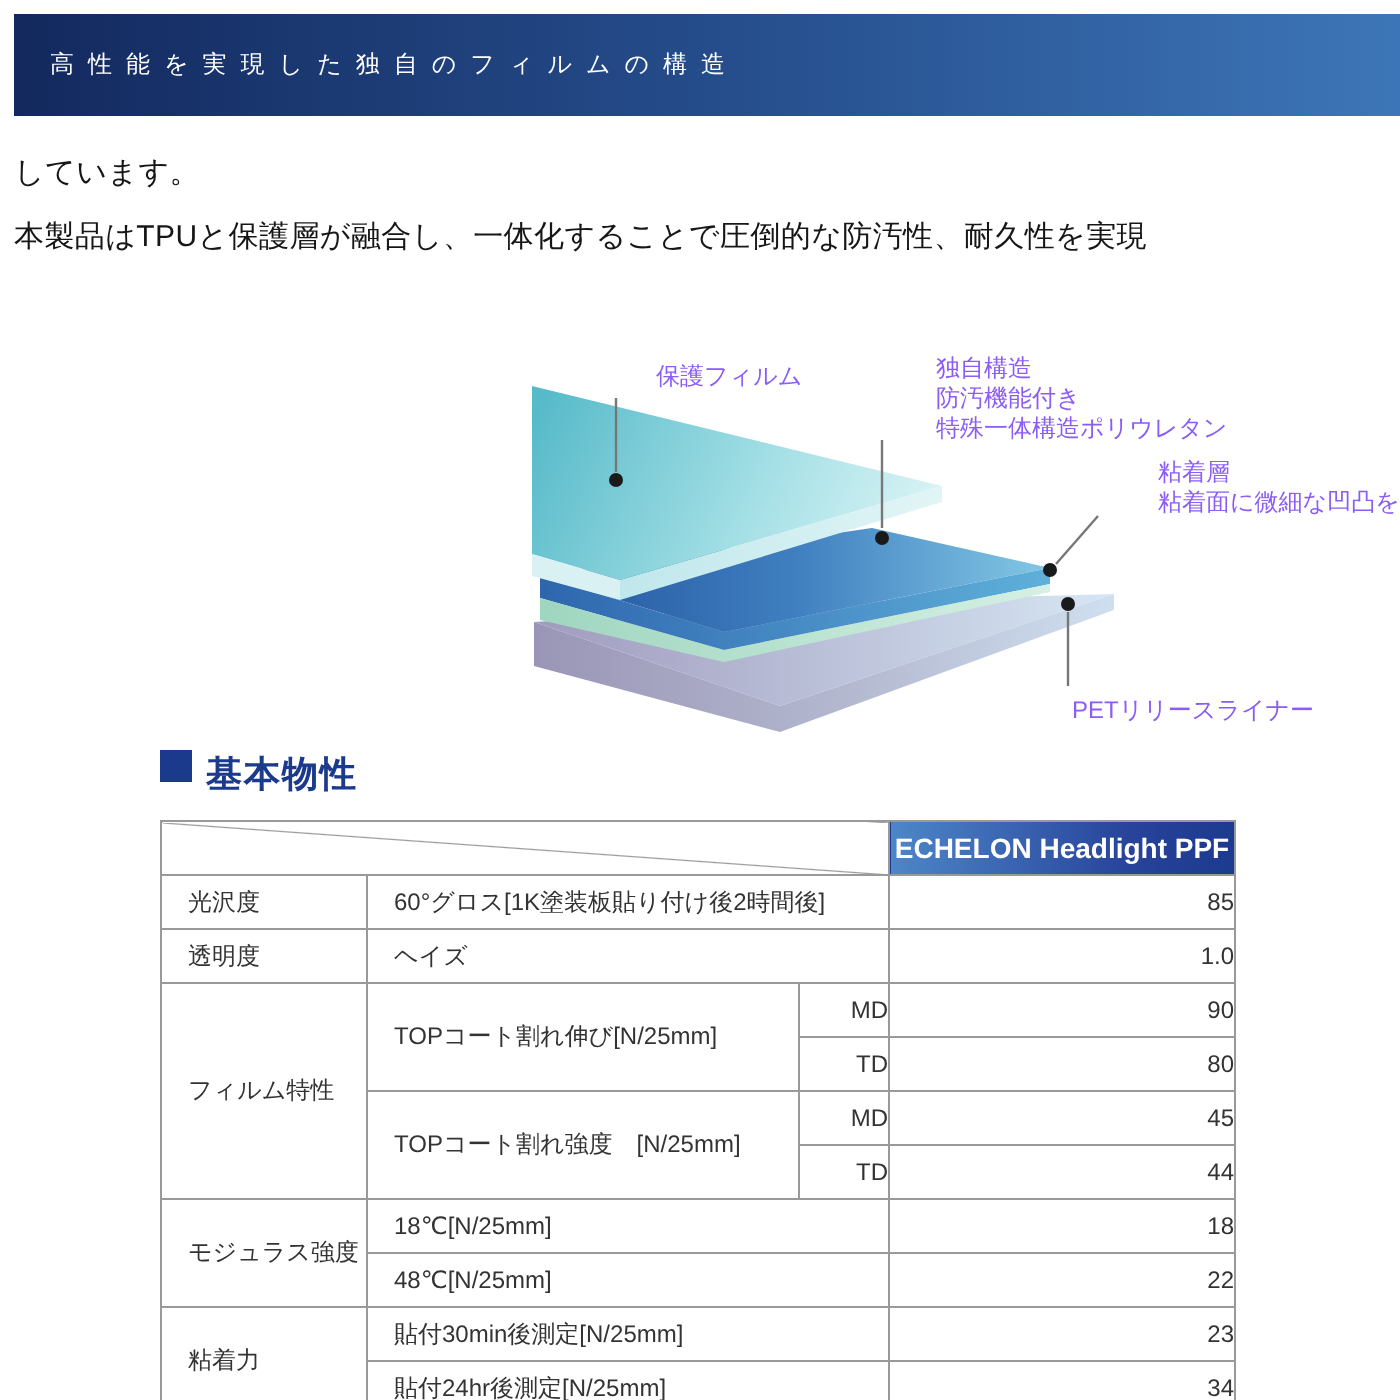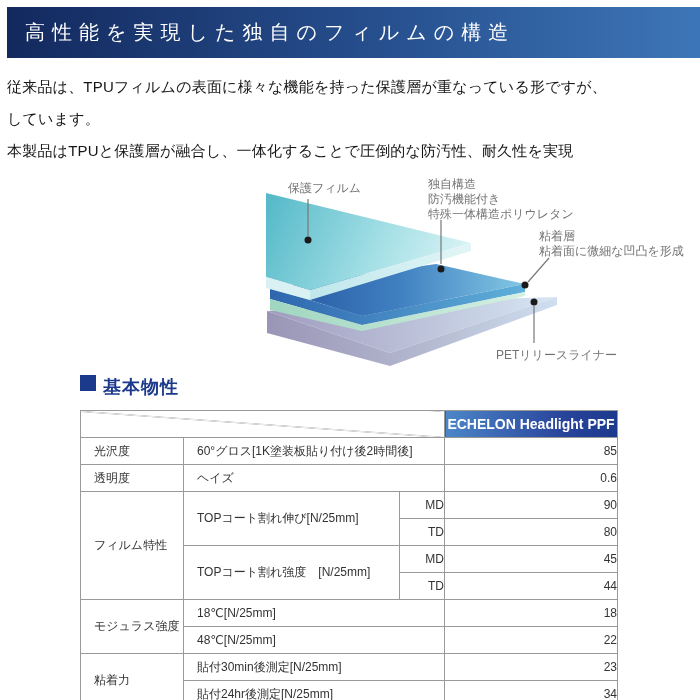--- a/index.html
+++ b/index.html
@@ -4,30 +4,30 @@
 <style>
   html,body{margin:0;padding:0;background:#fff;}
   body{font-family:"Liberation Sans","DejaVu Sans",sans-serif;color:#222;}
   #page{position:relative;width:700px;height:700px;background:#fff;overflow:hidden;}
 
   
   .band{position:absolute;left:7px;top:7px;right:0;height:51px;
         background:linear-gradient(90deg,#13295e 0%,#27508f 55%,#3d76b8 100%);
         display:flex;align-items:center;}
   .band-title{font-family:"DejaVu Serif","Liberation Serif",serif;
-        color:#ffffff;font-size:20px;font-weight:500;letter-spacing:7px;
+        color:#ffffff;font-size:12px;font-weight:500;letter-spacing:7px;
         padding-left:18px;white-space:nowrap;}
 
   
   .intro{position:absolute;left:7px;top:71px;font-size:15px;line-height:32px;
          color:#161616;letter-spacing:0.2px;white-space:nowrap;}
 
   
   .diagram-svg{position:absolute;left:0;top:0;}
-  .dg-label{position:absolute;font-size:12px;line-height:15px;color:#737373;white-space:nowrap;}
+  .dg-label{position:absolute;font-size:12px;line-height:15px;color:#8b5cf6;white-space:nowrap;margin-left:40px;}
 
   
   .sec-head{position:absolute;left:80px;top:375px;display:flex;align-items:flex-start;}
   .sec-square{width:16px;height:16px;background:#1c3a8c;margin-right:7px;}
   .sec-title{font-size:18px;font-weight:bold;color:#1c3a8c;letter-spacing:1px;}
 
   
   .props{position:absolute;left:80px;top:410px;border-collapse:collapse;
          table-layout:fixed;font-size:12px;color:#333;}
   .props td{border:1px solid #999;height:26px;padding:0;vertical-align:middle;
@@ -43,21 +43,20 @@
 </head>
 <body>
 
 <div id="page">
 
   <div class="band">
     <div class="band-title">高性能を実現した独自のフィルムの構造</div>
   </div>
 
   <div class="intro">
-    <div>従来品は、TPUフィルムの表面に様々な機能を持った保護層が重なっている形ですが、</div>
     <div>しています。</div>
     <div>本製品はTPUと保護層が融合し、一体化することで圧倒的な防汚性、耐久性を実現</div>
   </div>
 
   <svg class="diagram-svg" width="700" height="700" viewBox="0 0 700 700">
     <defs>
       <linearGradient id="cyanTop" gradientUnits="userSpaceOnUse" x1="270" y1="200" x2="470" y2="290">
         <stop offset="0" stop-color="#57bac9"></stop>
           <stop offset="0.55" stop-color="#a5e0e6"></stop>
           <stop offset="1" stop-color="#e4f7f8"></stop>
@@ -152,21 +151,21 @@
       <td class="phead">ECHELON Headlight PPF</td>
     </tr>
     <tr>
       <td class="lbl">光沢度</td>
       <td class="test" colspan="2">60°グロス[1K塗装板貼り付け後2時間後]</td>
       <td class="ctr">85</td>
     </tr>
     <tr>
       <td class="lbl">透明度</td>
       <td class="test" colspan="2">ヘイズ</td>
-      <td class="ctr">0.6</td>
+      <td class="ctr">1.0</td>
     </tr>
     <tr>
       <td class="lbl" rowspan="4">フィルム特性</td>
       <td class="test" rowspan="2">TOPコート割れ伸び[N/25mm]</td>
       <td class="ctr">MD</td>
       <td class="ctr">90</td>
     </tr>
     <tr>
       <td class="ctr">TD</td>
       <td class="ctr">80</td>

